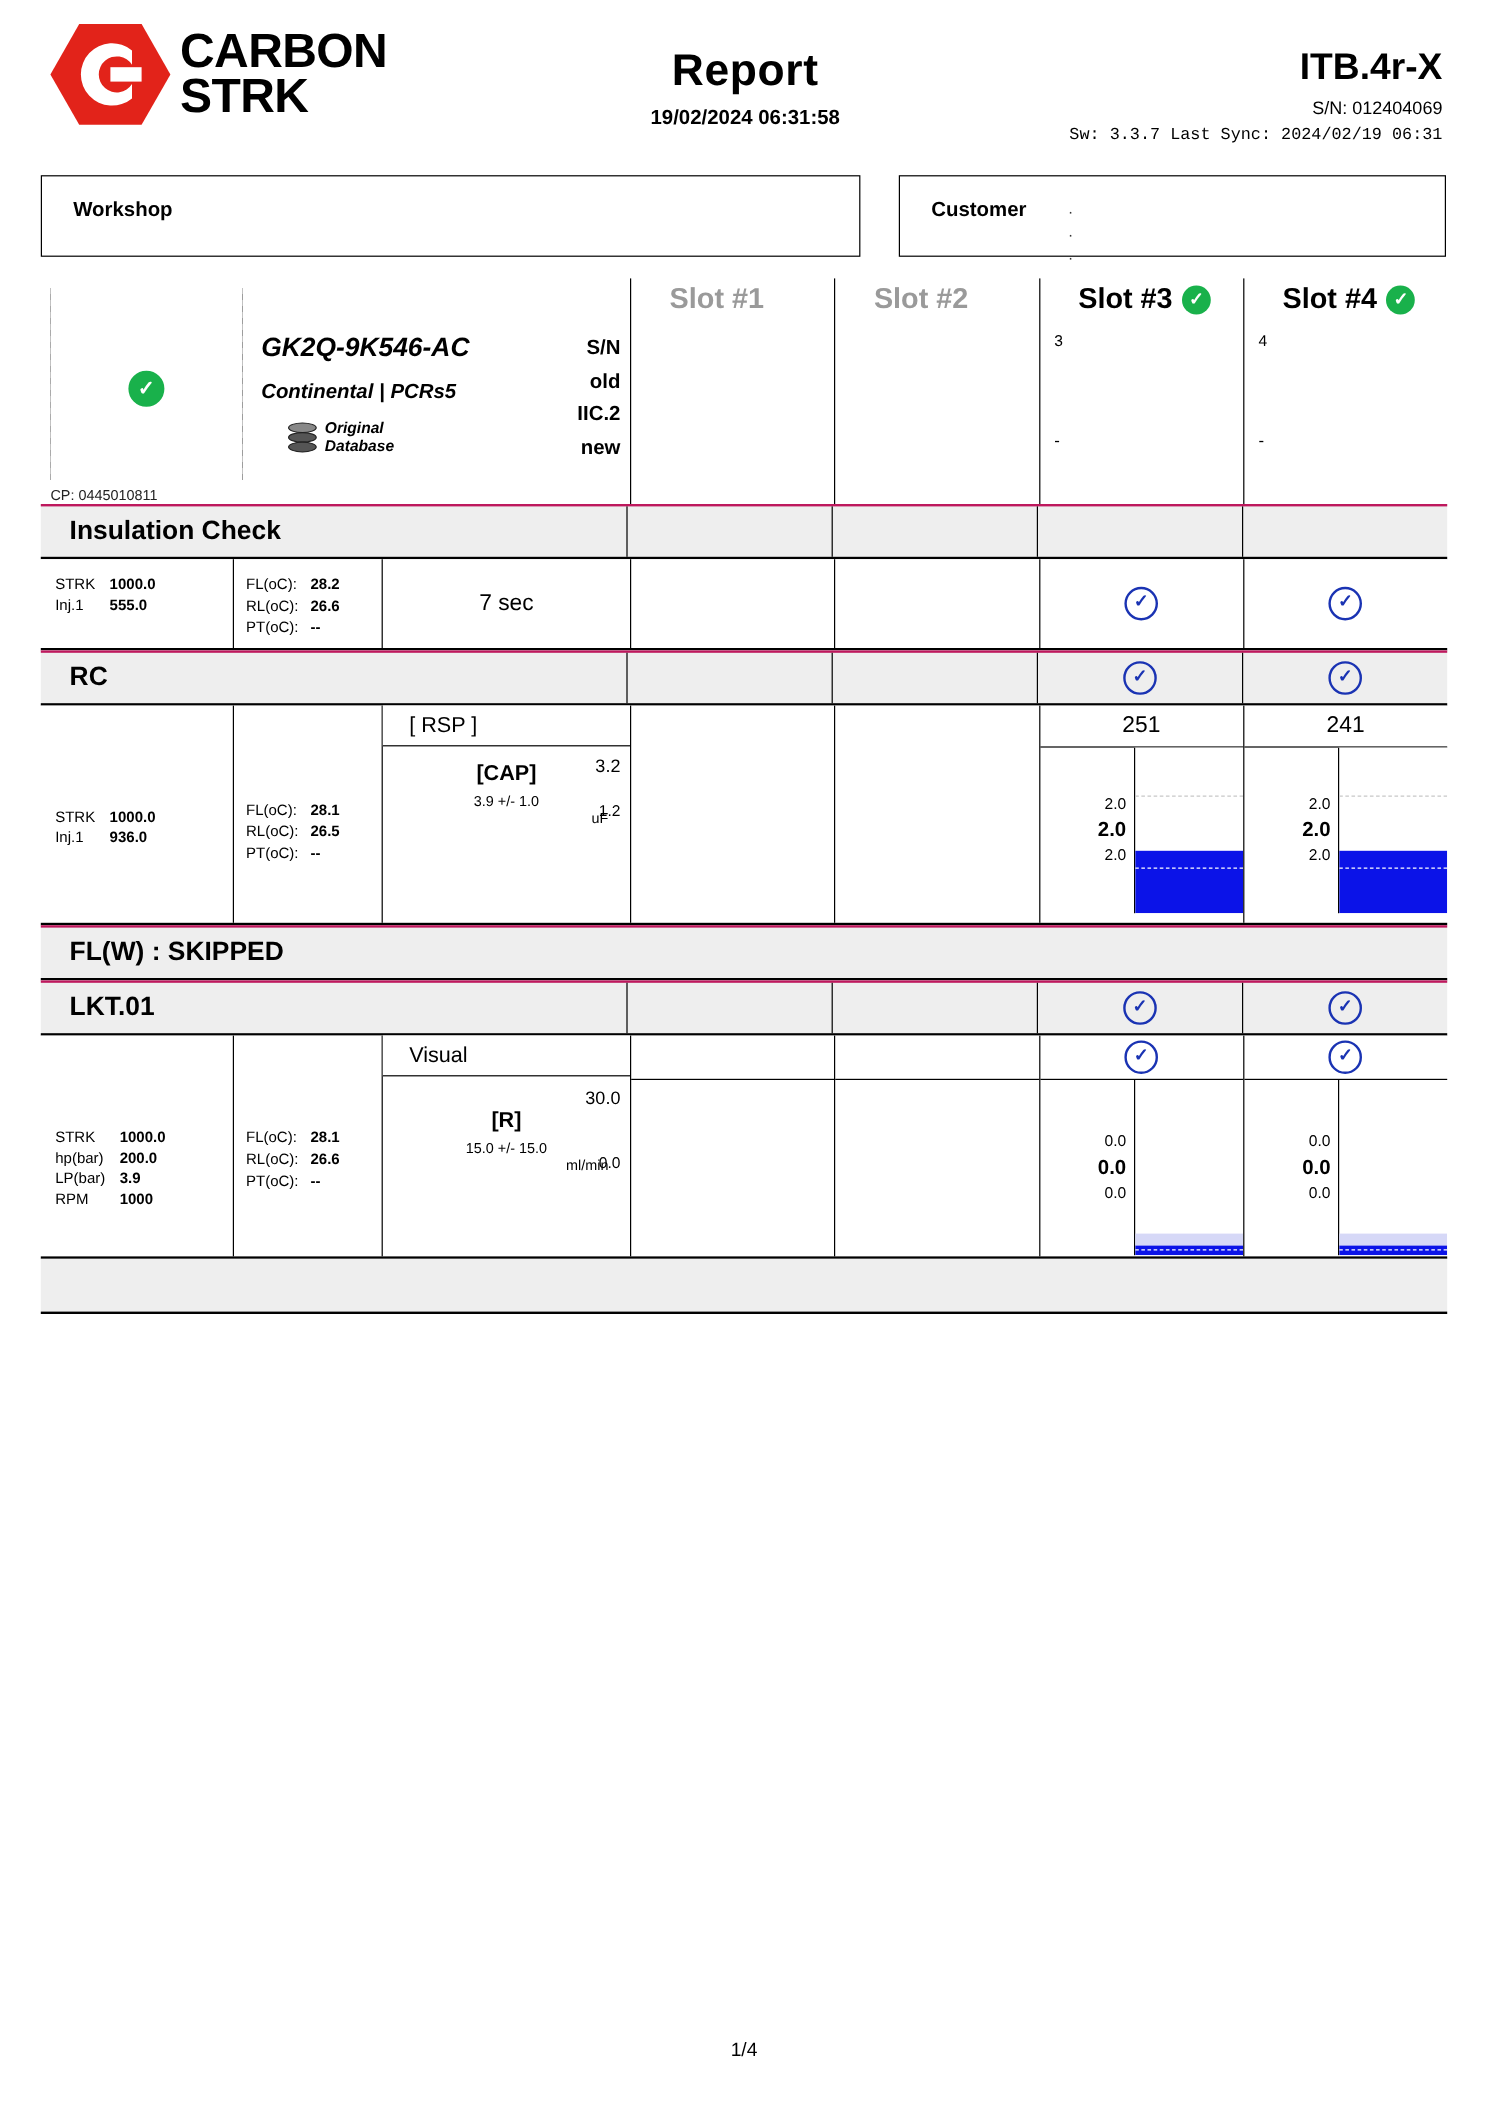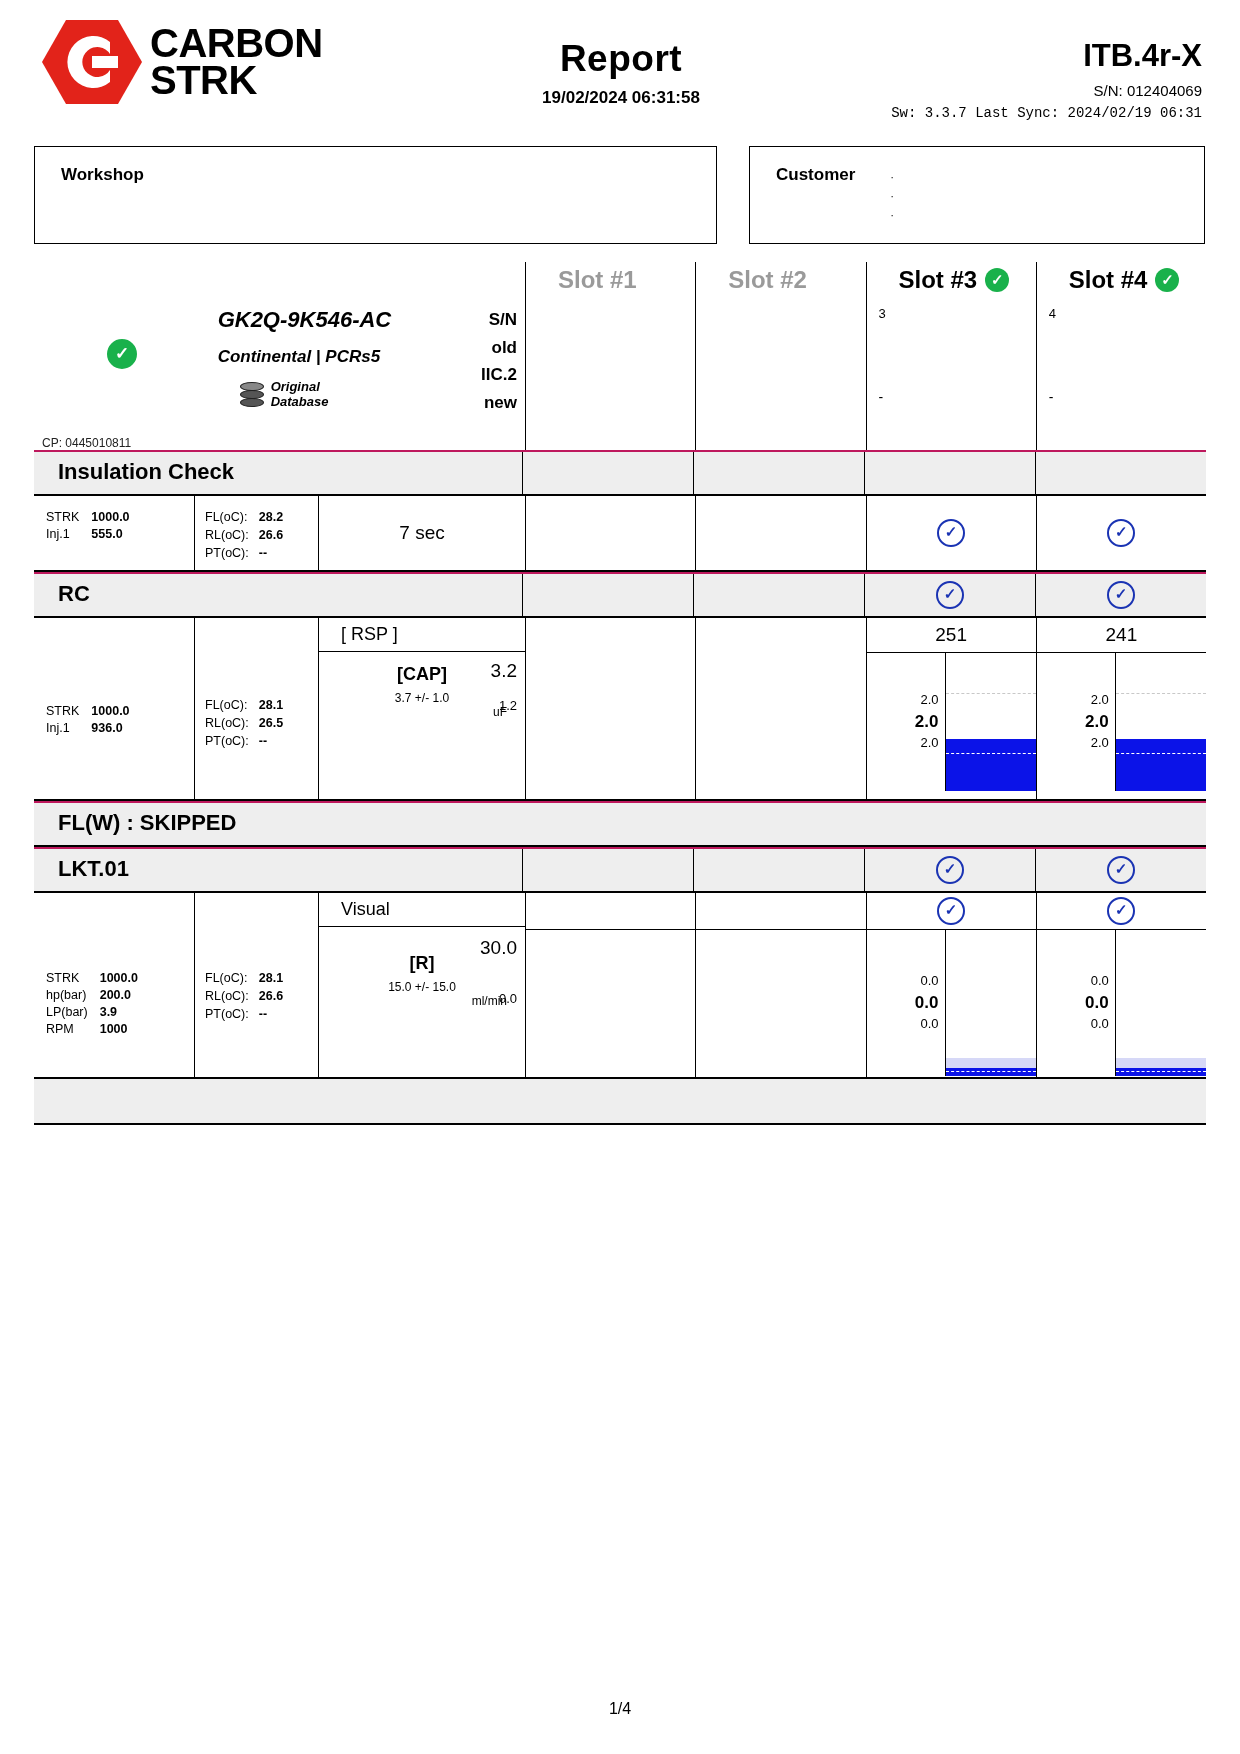--- a/index.html
+++ b/index.html
@@ -84,21 +84,21 @@
   }
 
   
   .info-row {
     display: flex;
     margin-top: 18px;
     gap: 32px;
   }
   .info-box {
     border: 1.5px solid #000;
-    height: 98px;
+    height: 68px;
     box-sizing: border-box;
     position: relative;
   }
   .info-box.workshop { width: 683px; }
   .info-box.customer { width: 456px; }
   .info-label {
     font-size: 17px;
     font-weight: bold;
     padding: 18px 0 0 26px;
   }
@@ -341,21 +341,21 @@
   }
   .test-unit {
     font-size: 12px;
     text-align: right;
     padding-right: 18px;
   }
   .scale-top {
     position: absolute;
     right: 8px;
     top: 8px;
-    font-size: 19px;
+    font-size: 15px;
   }
   .scale-bot {
     position: absolute;
     right: 8px;
     bottom: 6px;
     font-size: 13px;
   }
   .sec-text {
     width: 207px;
     box-sizing: border-box;
@@ -654,21 +654,21 @@
                 <td class="val">--</td>
               </tr>
         </tbody>
           </table>
       </div>
       <div class="test-col">
         <div class="test-head">[ RSP ]</div>
         <div class="test-body">
           <div class="scale-top">3.2</div>
           <div class="test-unit-name">[CAP]</div>
-          <div class="test-tol">3.7 +/- 1.0</div>
+          <div class="test-tol">3.9 +/- 1.0</div>
           <div class="test-unit">uF</div>
           <div class="scale-bot">1.2</div>
         </div>
       </div>
     </div>
     <div class="dr-cell"></div>
     <div class="dr-cell"></div>
     <div class="dr-cell">
       <div class="rc-val-head">251</div>
       <div class="graph-cell" style="height:138px;">

